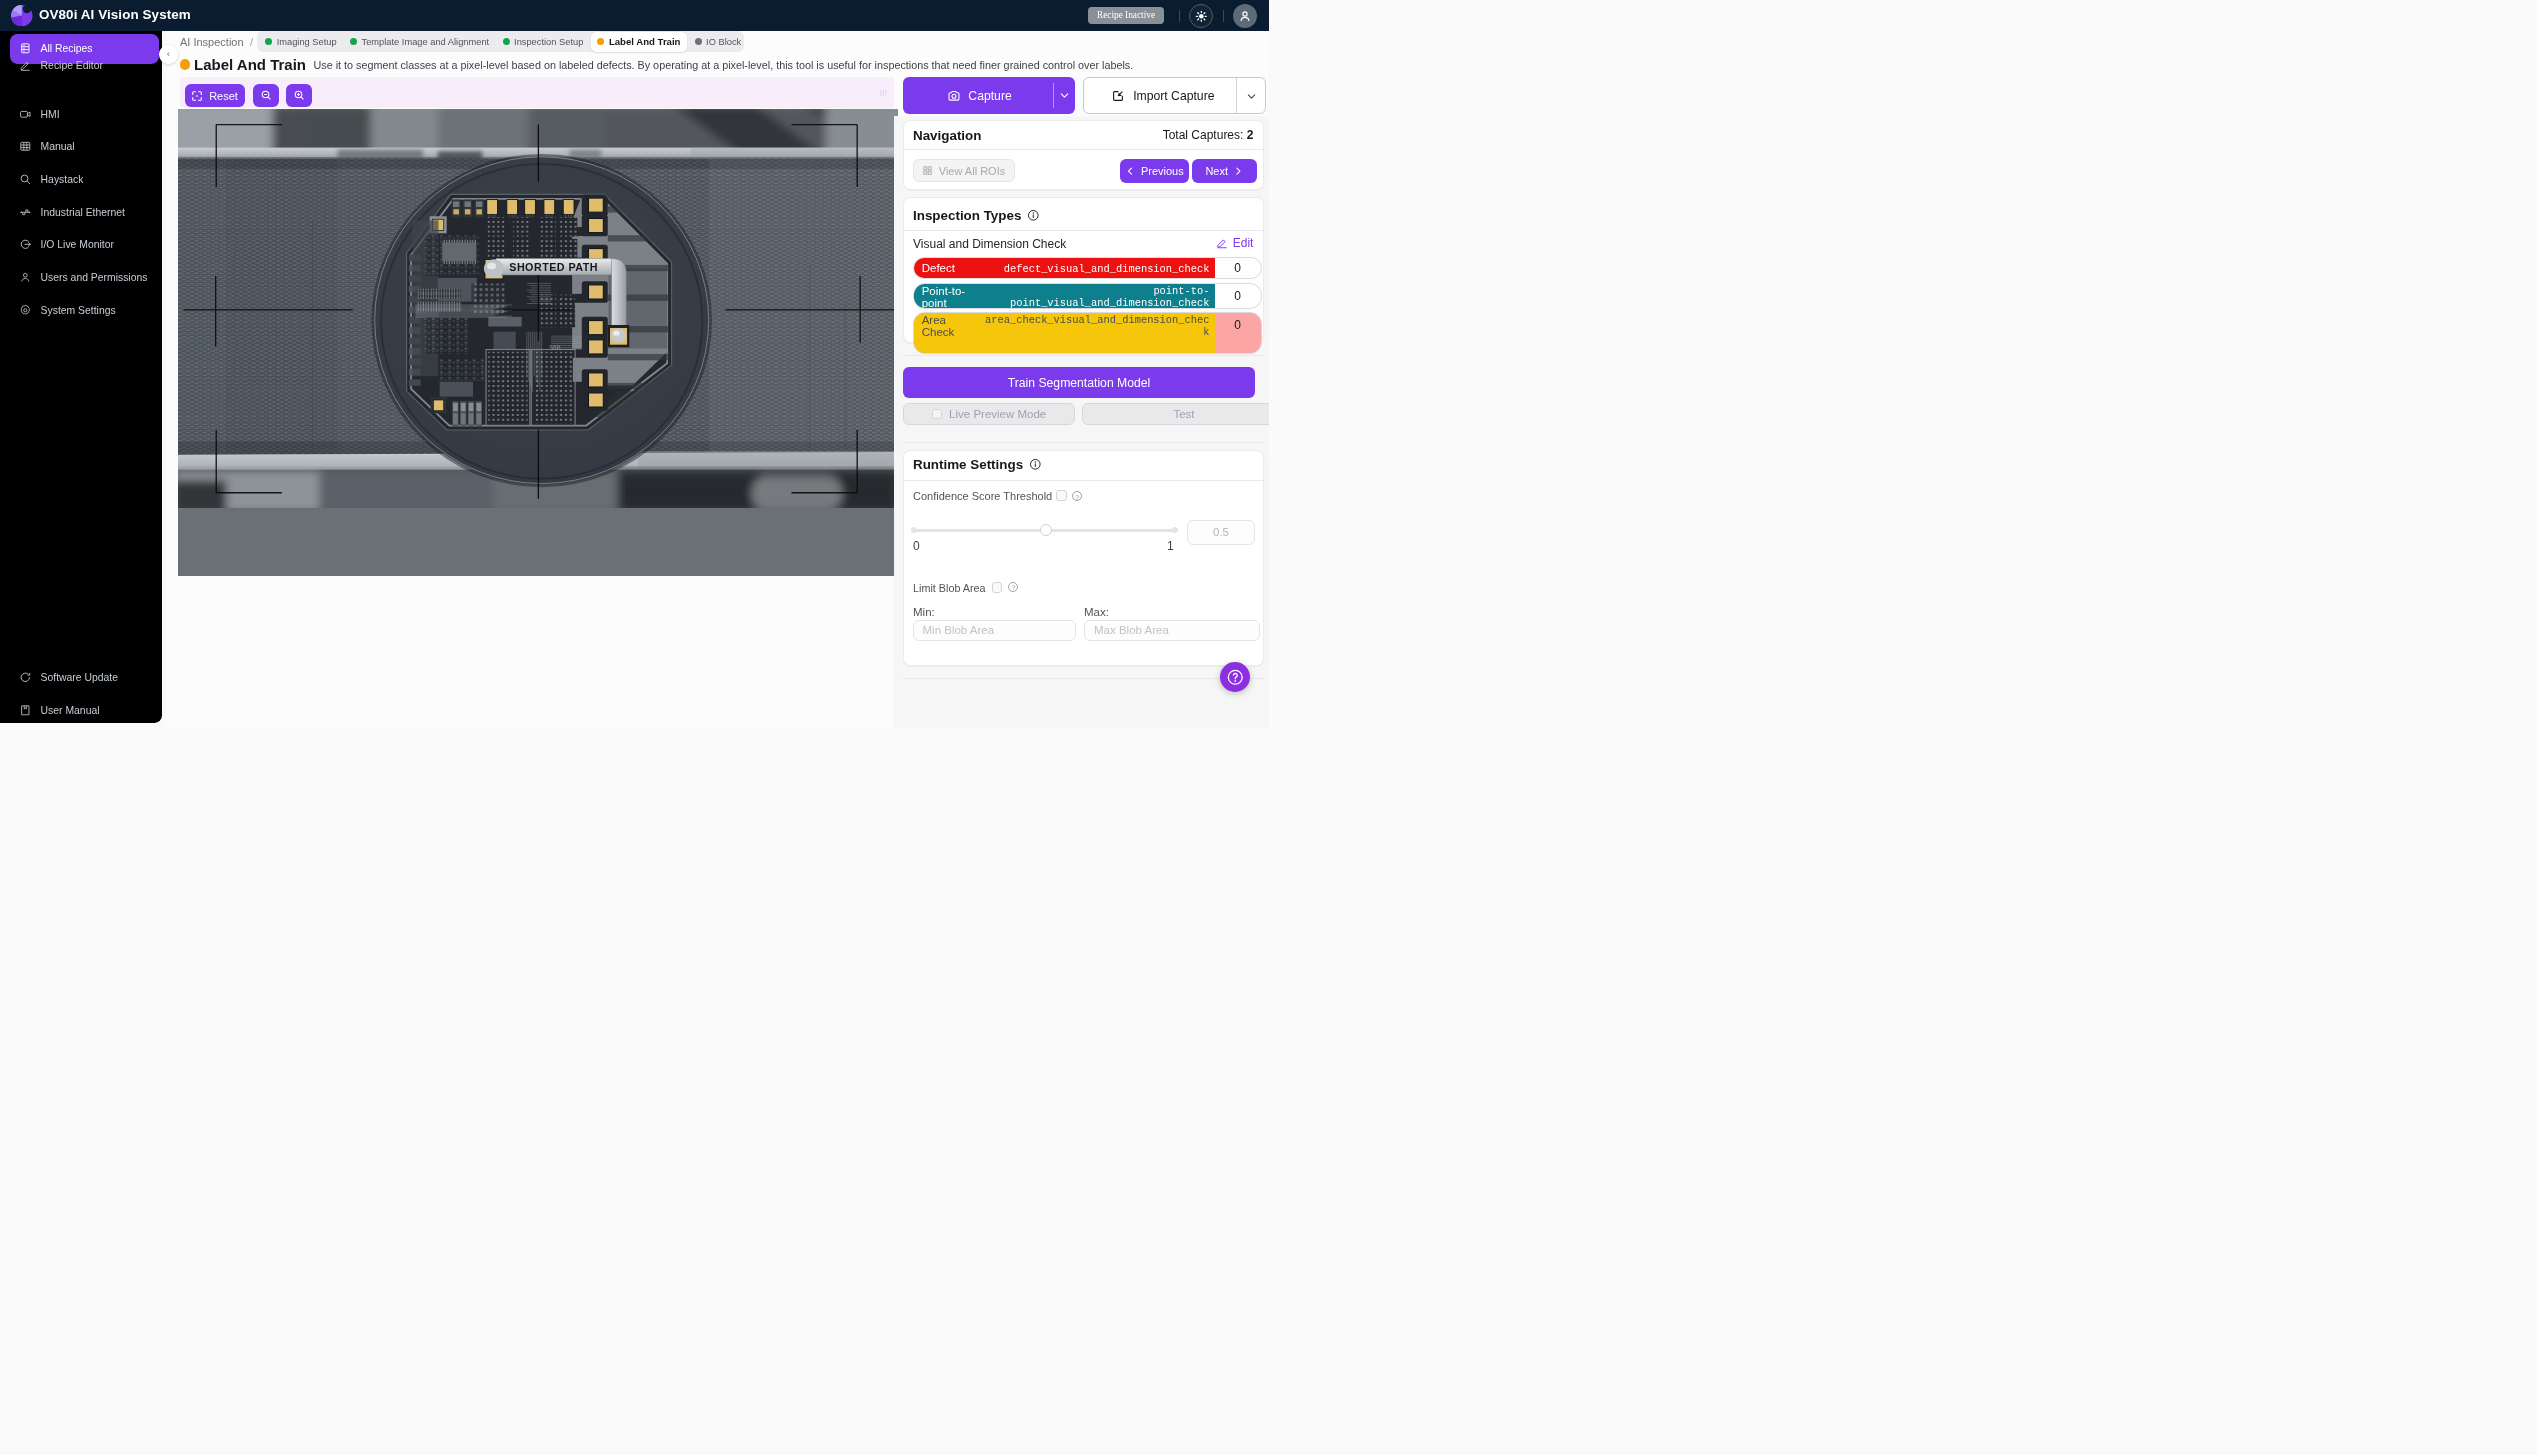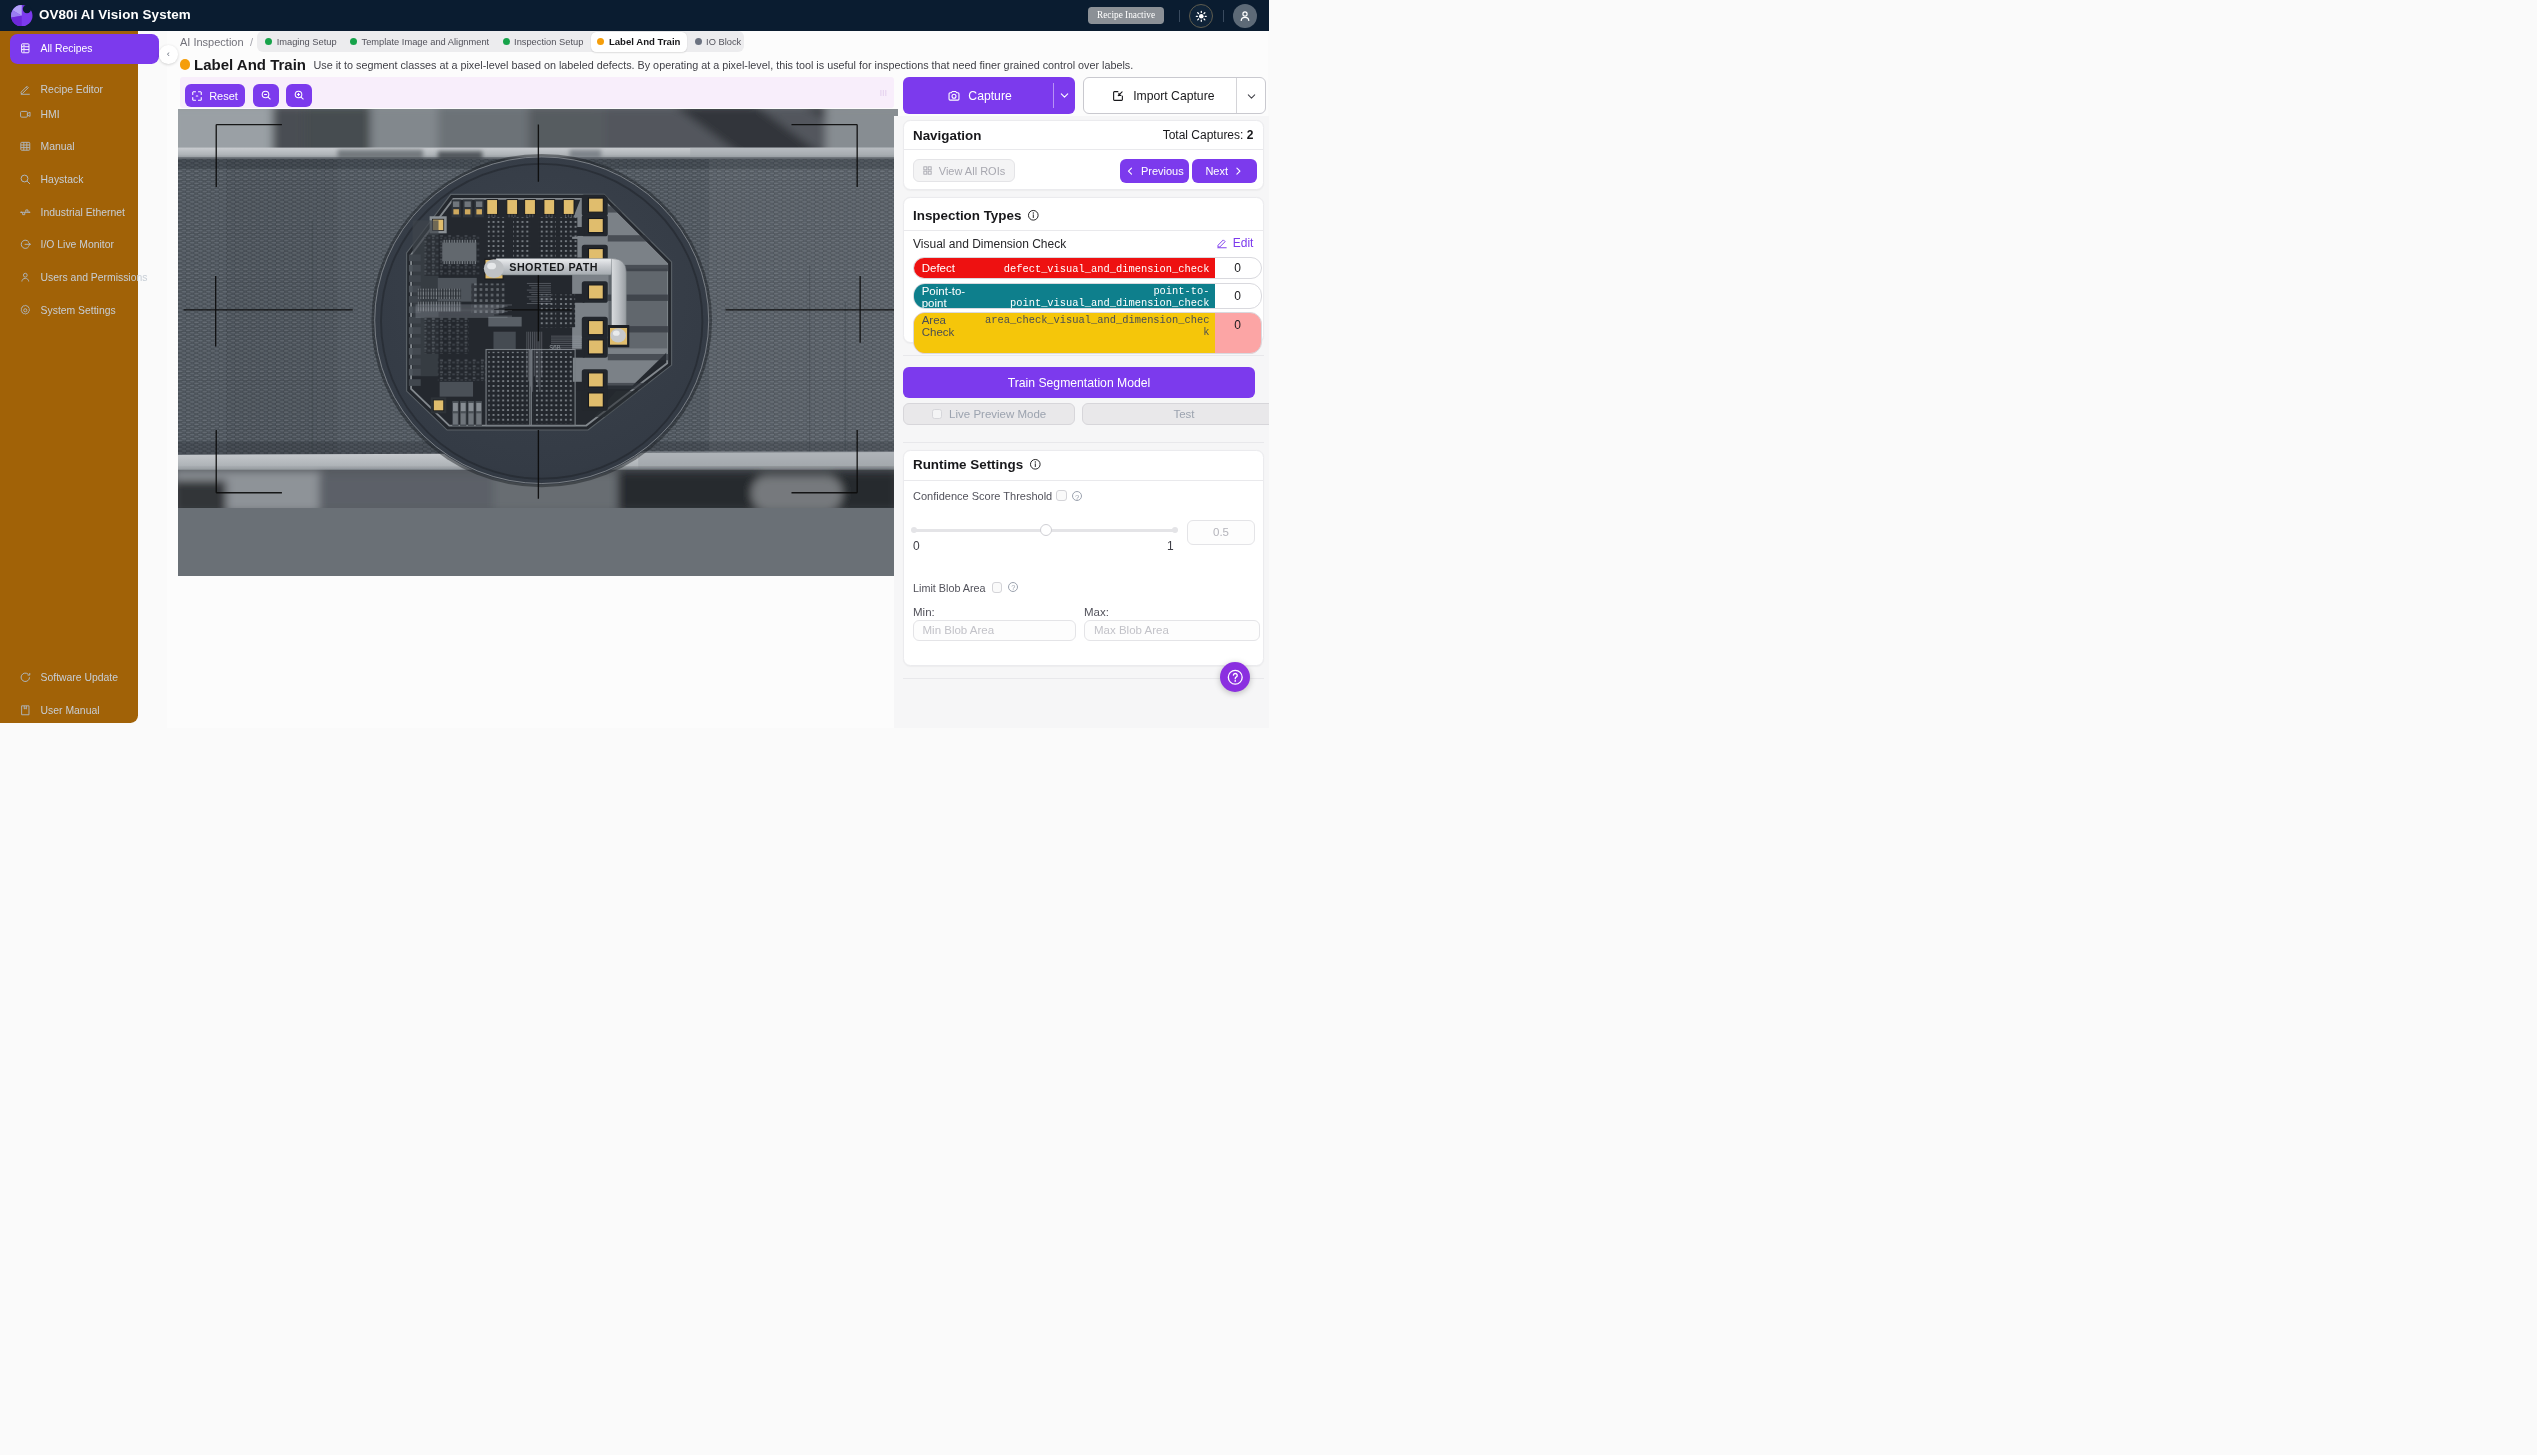--- a/index.html
+++ b/index.html
@@ -10,21 +10,21 @@
 .topbar { position:absolute; left:0; top:0; width:1269px; height:31px; background:#0a1c30; z-index:30; }
 .brand { position:absolute; left:39px; top:7.4px; color:#fff; font-size:13.4px; font-weight:700; letter-spacing:0.1px; }
 .logo { position:absolute; left:11px; top:4.8px; width:21.5px; height:21.5px; }
 .badge { position:absolute; left:1088px; top:7.4px; width:76px; height:16.3px; background:#8b9096; color:#fff; font-size:9.3px; border-radius:3.7px; text-align:center; line-height:16.3px;font-family:Liberation Serif, serif; }
 .tdiv { position:absolute; top:10.4px; width:0.7px; height:12px; background:#394a5e; }
 .iconbtn { position:absolute; top:4px; width:24px; height:24px; border-radius:50%; }
 .sunbtn { left:1189px; background:#102439; border:0.7px solid #5f5c4e; }
 .avatar { left:1233px; background:#5d6a77; }
 
 
-.sidebar { position:absolute; left:0; top:31px; width:138px; height:692px; background:#a16207; z-index:25; border-radius:0 0 7.4px 0; }
+.sidebar { position:absolute; left:0; top:31px; width:162px; height:692px; background:#000000; z-index:25; border-radius:0 0 7.4px 0; }
 .sitem { position:absolute; left:10px; width:149px; height:30px; border-radius:7.4px; color:#c7ced6; font-size:10.4px; display:flex; align-items:center; }
 .sitem svg { margin-left:9px; width:12.6px; height:12.6px; flex:none; }
 .sitem span { margin-left:9px; white-space:nowrap; }
 .sitem.active { background:#7c3aed; color:#fff; }
 .collapse { position:absolute; left:159px; top:45px; width:18.5px; height:18.5px; background:#fff; border-radius:50%; box-shadow:0 0.7px 3px rgba(0,0,0,.18); z-index:40; color:#6b7280; font-size:9.6px; text-align:center; line-height:18px; }
 
 
 .content { position:absolute; left:167px; top:31px; width:1101px; height:697px; background:#fcfcfc; }
 .crumb-root { position:absolute; left:13px; top:5.2px; font-size:11px; color:#71717a; }
 .crumb-slash { position:absolute; left:83px; top:5.2px; font-size:11px; color:#a1a1aa; }
@@ -85,21 +85,21 @@
 </div>
 
 <div class="sidebar">
   <div class="sitem active" style="top:2.7px">
     <svg viewBox="0 0 24 24" fill="none" stroke="#fff" stroke-width="1.8">
         <rect x="5" y="3.5" width="14" height="17" rx="1.5"></rect>
         <path d="M5 9h14M5 14.5h14M8 6.2h3M8 11.8h3M8 17.3h3"></path>
       </svg>
     <span>All Recipes</span>
   </div>
-  <div class="sitem" style="top:43px">
+  <div class="sitem" style="top:19px">
     <svg viewBox="0 0 24 24" fill="none" stroke="#aeb6bd" stroke-width="1.8">
         <path d="M4 17.5 15.2 6.3l2.5 2.5L6.5 20H4z"></path>
         <path d="M13.5 8l2.5 2.5"></path>
         <path d="M3.5 21.5h17"></path>
       </svg>
     <span>Recipe Editor</span>
   </div>
   <div class="sitem" style="top:68px">
     <svg viewBox="0 0 24 24" fill="none" stroke="#aeb6bd" stroke-width="1.8">
         <rect x="3" y="6.5" width="13" height="11" rx="2"></rect>

